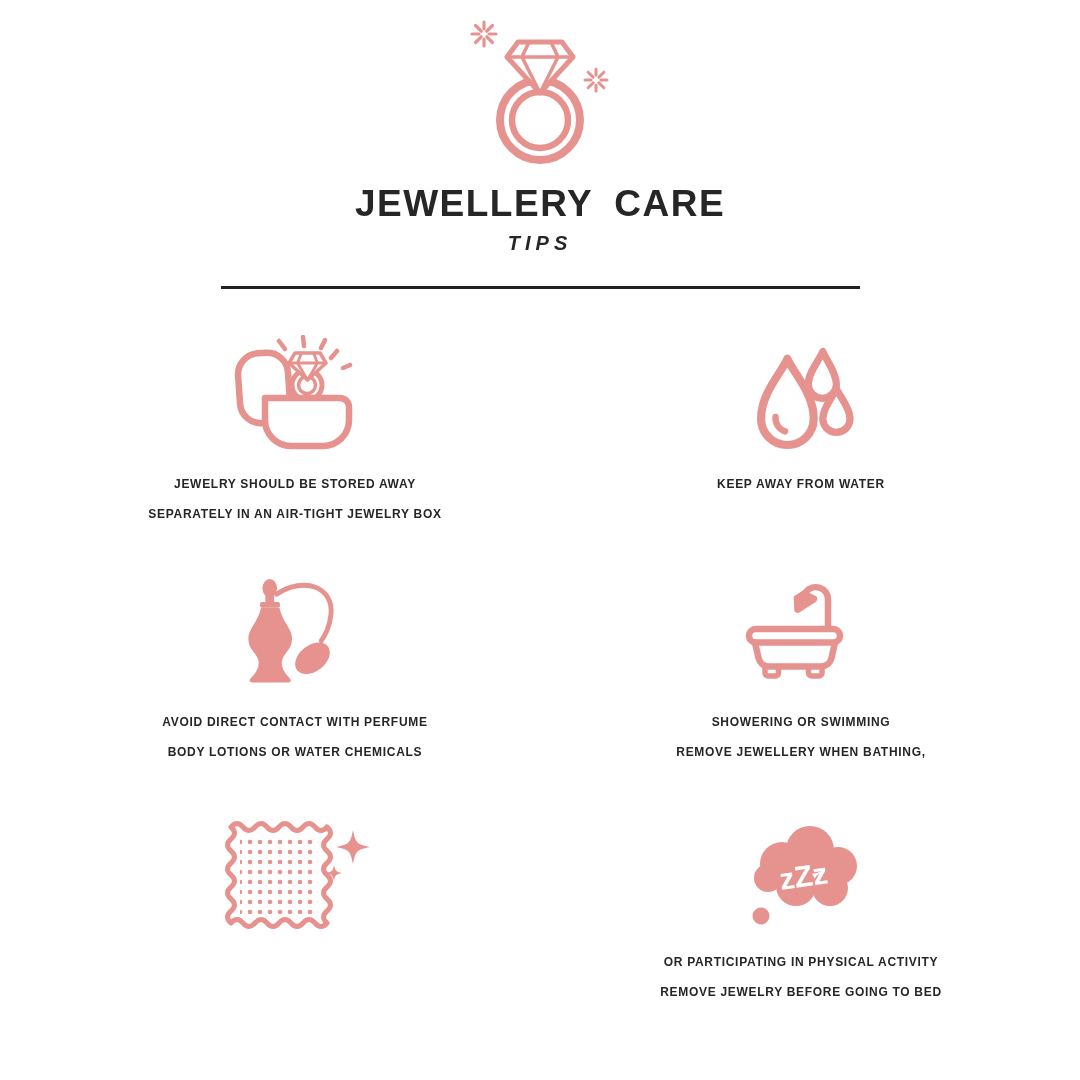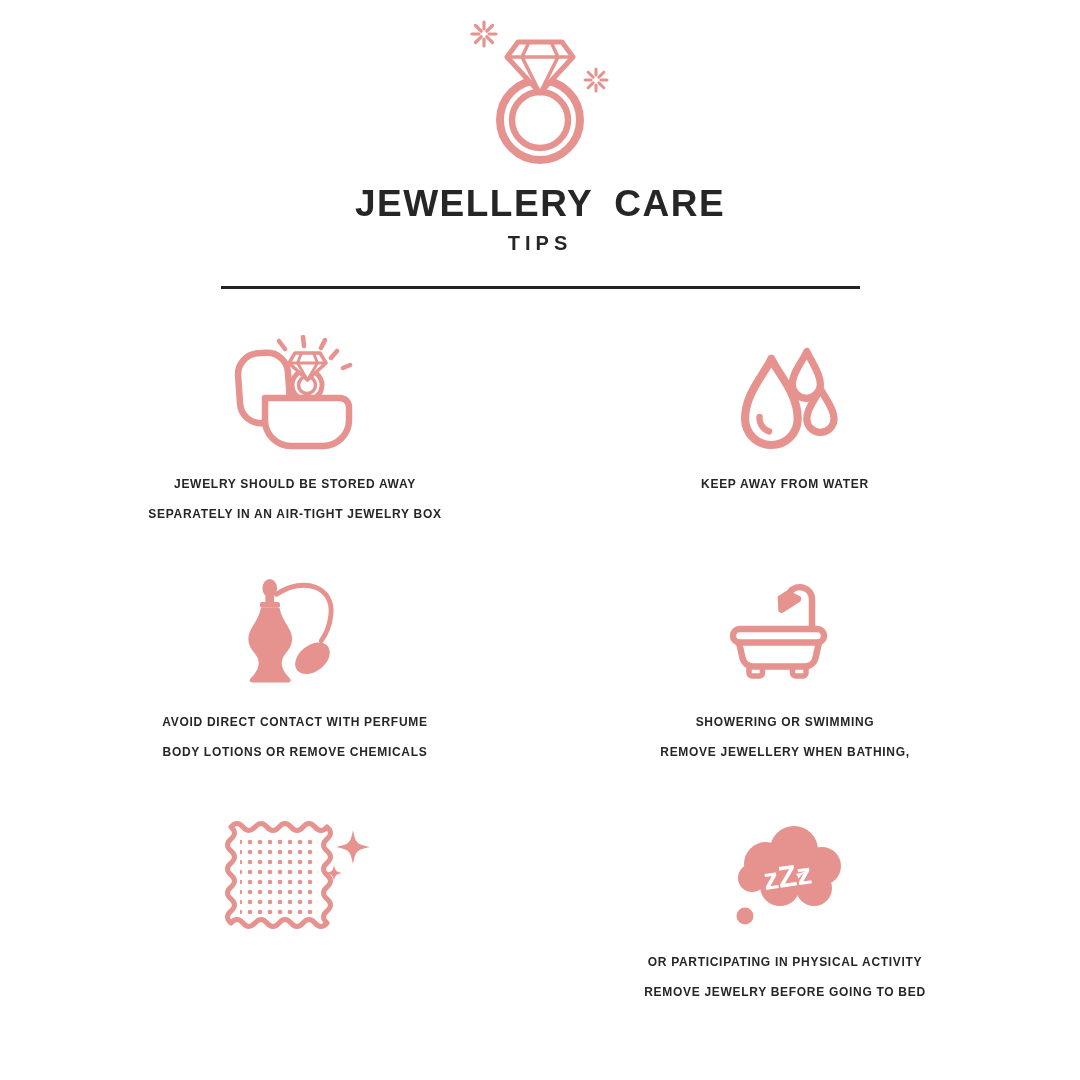--- a/index.html
+++ b/index.html
@@ -8,27 +8,27 @@
     font-family:"Liberation Sans", sans-serif;color:var(--ink,#262626);
   }
   
   .hero-icon{position:absolute;left:461px;top:14px;}
   .page-title{
     position:absolute;top:183px;left:0;width:1080px;text-align:center;
     font-size:37px;font-weight:bold;letter-spacing:1.5px;word-spacing:10px;color:var(--ink,#262626);
   }
   .page-subtitle{
     position:absolute;top:232px;left:0;width:1080px;text-align:center;
-    font-size:20px;font-weight:bold;letter-spacing:5px;color:var(--ink,#262626);
+    font-size:20px;font-weight:bold;letter-spacing:5px;color:var(--ink,#262626);font-style:italic;
   }
   .divider{position:absolute;top:286px;left:221px;width:639px;height:3px;background:#222222;}
   
   .cell{position:absolute;width:490px;text-align:center;}
   .c-left{left:50px;}
-  .c-right{left:540px;}
+  .c-right{left:556px;}
   .r1{top:335px;}
   .r2{top:573px;}
   .r3{top:813px;}
   .icon-wrap{height:122px;display:flex;align-items:center;justify-content:center;}
   .caption{
     margin-top:12px;font-size:12px;font-weight:bold;letter-spacing:0.7px;
     line-height:30px;color:var(--ink,#262626);
   }
   
   .sa{stroke:var(--accent,#e6928f);fill:none;stroke-linecap:round;stroke-linejoin:round;}
@@ -102,21 +102,21 @@
         <rect class="fa" x="39.5" y="20" width="9" height="8"></rect>
         <rect class="fa" x="34" y="27" width="20.5" height="6" rx="2"></rect>
         <path class="fa" d="M35,33 C32,48 22,54 22,65 C22,76 31,80 32.5,88 C33.5,95 29,101 24.5,105.5
                             C22,108.5 24,110 27,110 L62,110 C65,110 67,108.5 64.5,105.5
                             C60,101 55.5,95 56.5,88 C58,80 67,76 67,65 C67,54 57,48 54,33 Z"></path>
         <ellipse class="fa" cx="88" cy="85" rx="20" ry="13.5" transform="rotate(-38 88 85)"></ellipse>
       </svg>
     </div>
     <div class="caption">
       <div>AVOID DIRECT CONTACT WITH PERFUME</div>
-      <div>BODY LOTIONS OR REMOVE CHEMICALS</div>
+      <div>BODY LOTIONS OR WATER CHEMICALS</div>
     </div>
   </div>
 
   <div class="cell c-right r2">
     <div class="icon-wrap">
       <svg width="130" height="120" viewBox="0 0 130 120">
         <path class="sa" stroke-width="6.5" d="M92,55 L92,26 C92,13 77,9 70,18"></path>
         <path class="fa" transform="rotate(-33 67 26)" d="M61,18 H73 L80,30 a3.5,3.5 0 0 1 -3.5,4.5 H57.5 A3.5,3.5 0 0 1 54,30 Z"></path>
         <rect class="saw" stroke-width="6.5" x="13" y="55" width="91" height="13.5" rx="6.75"></rect>
         <path class="sa" stroke-width="6.5" d="M19,68.5 L22.5,84 a11,11 0 0 0 10.8,8.5 h51.4 a11,11 0 0 0 10.8,-8.5 L99,68.5"></path>

